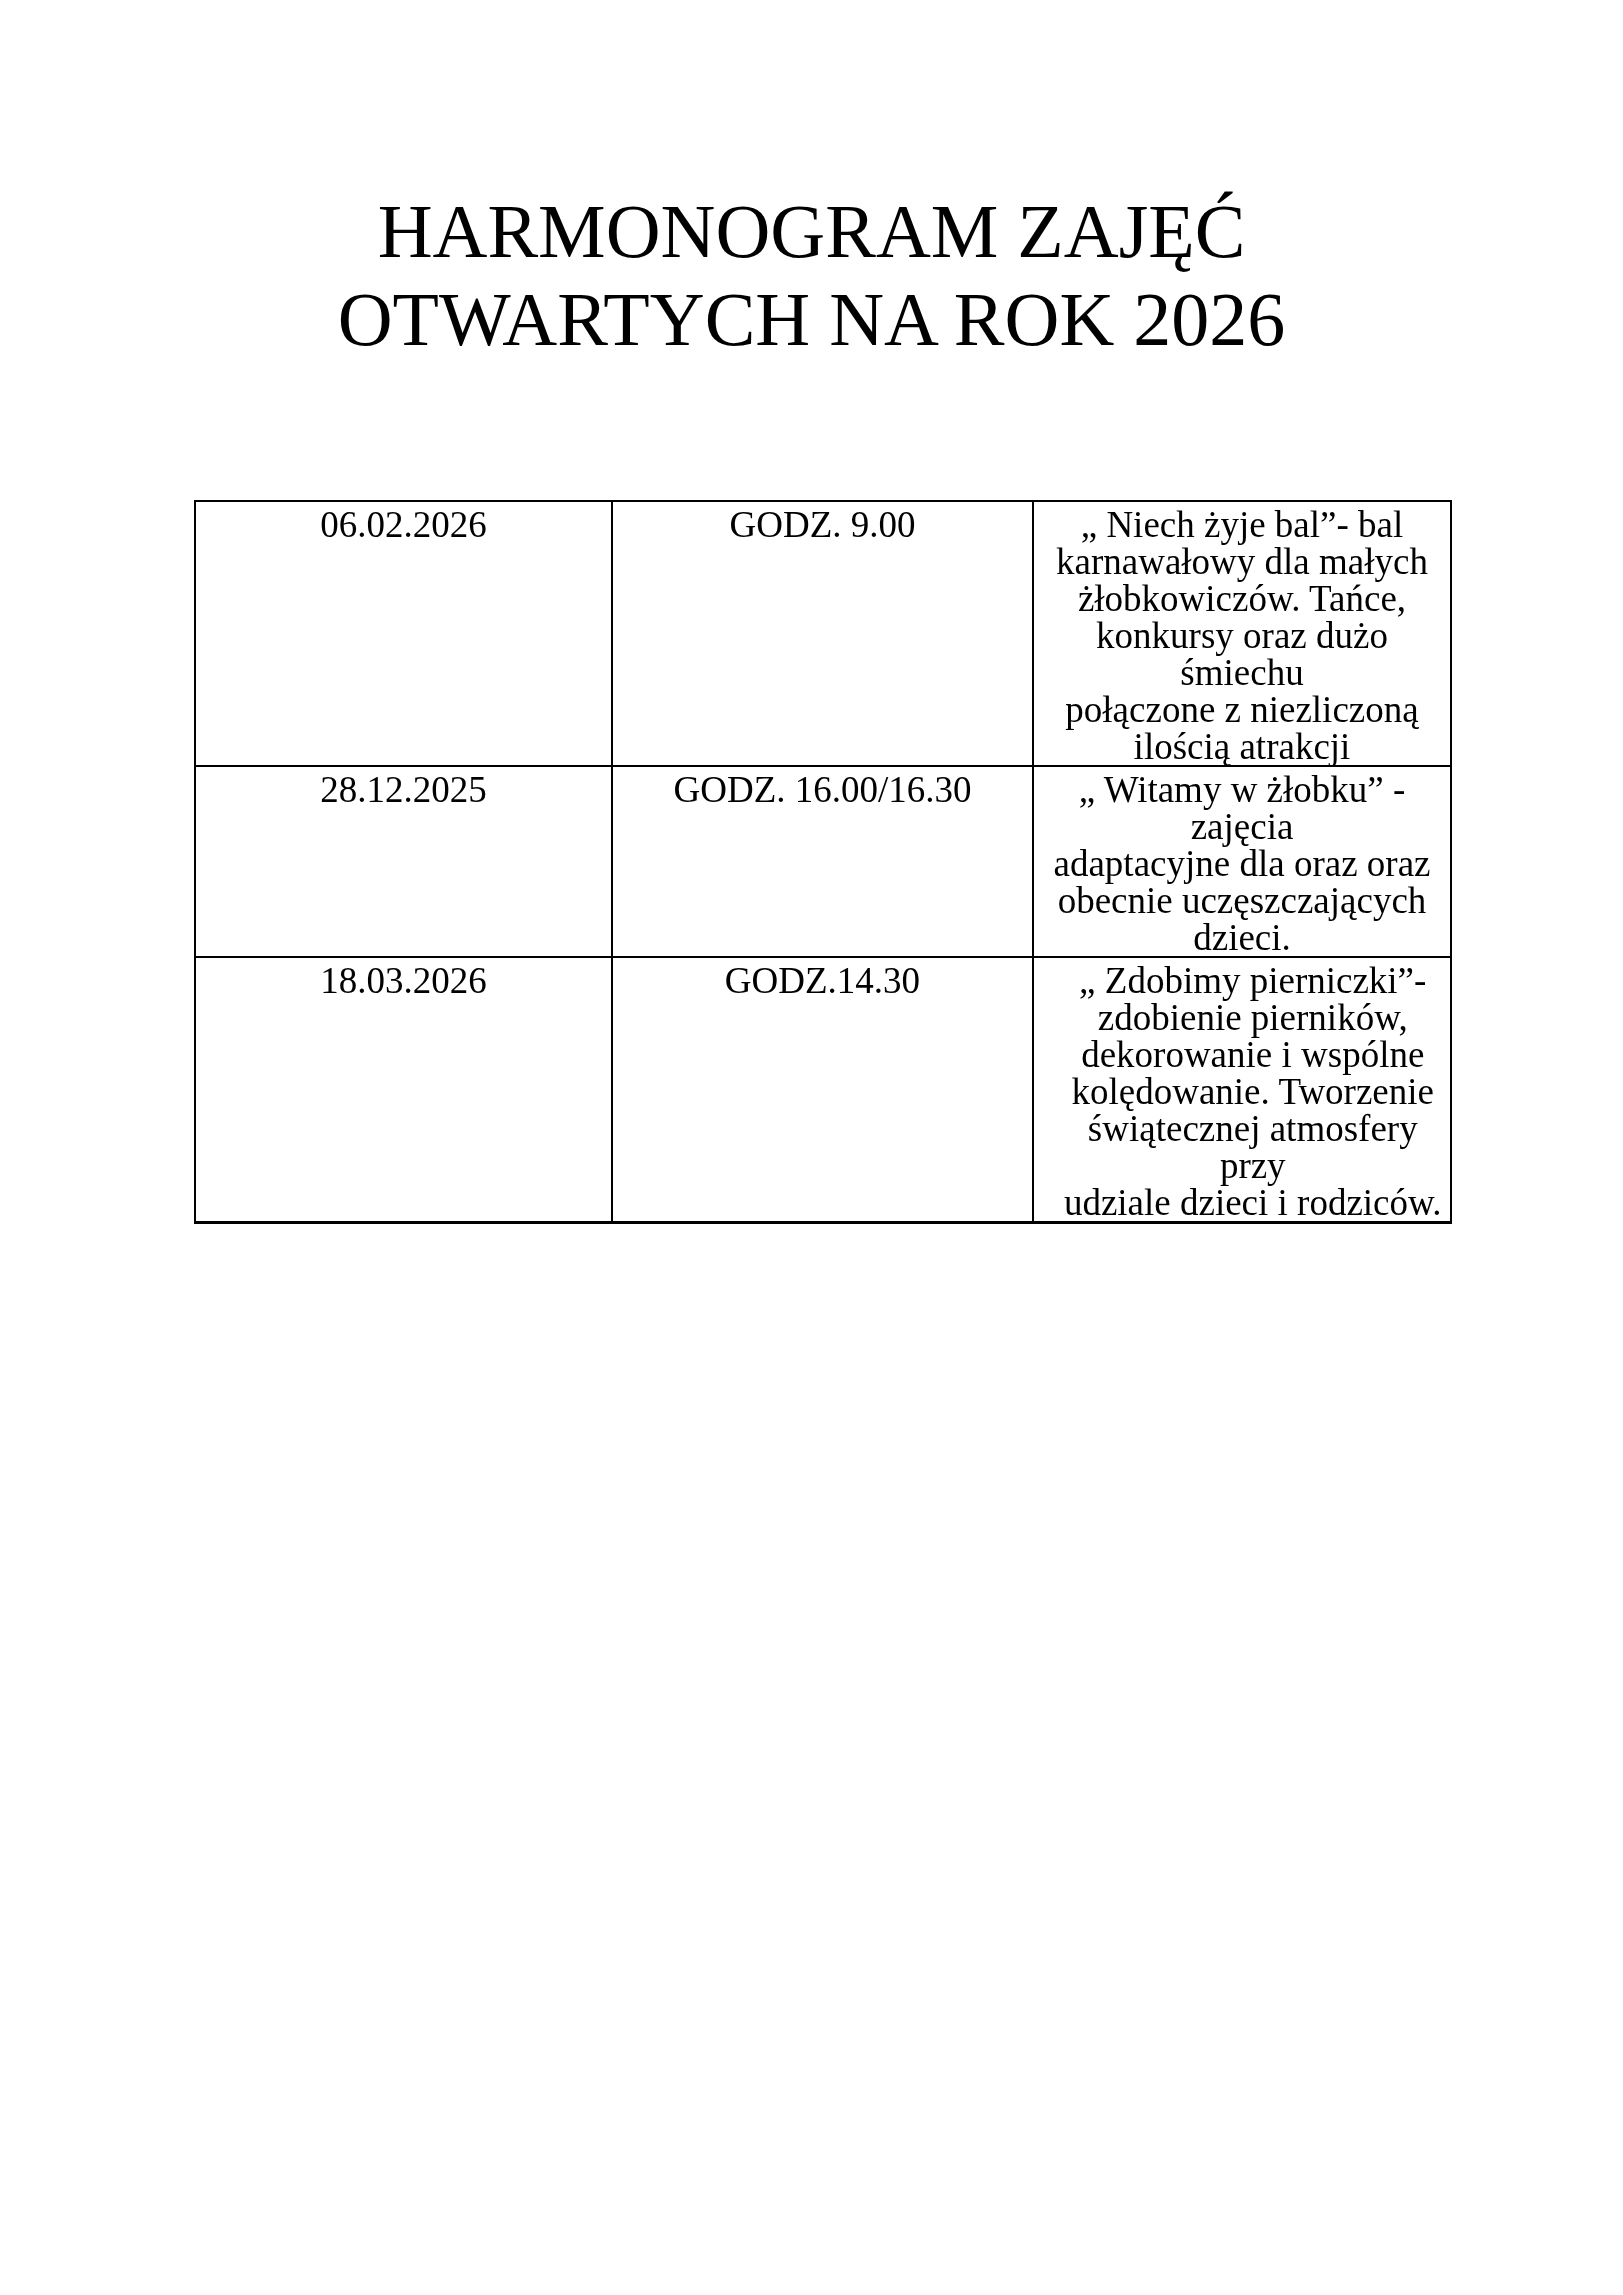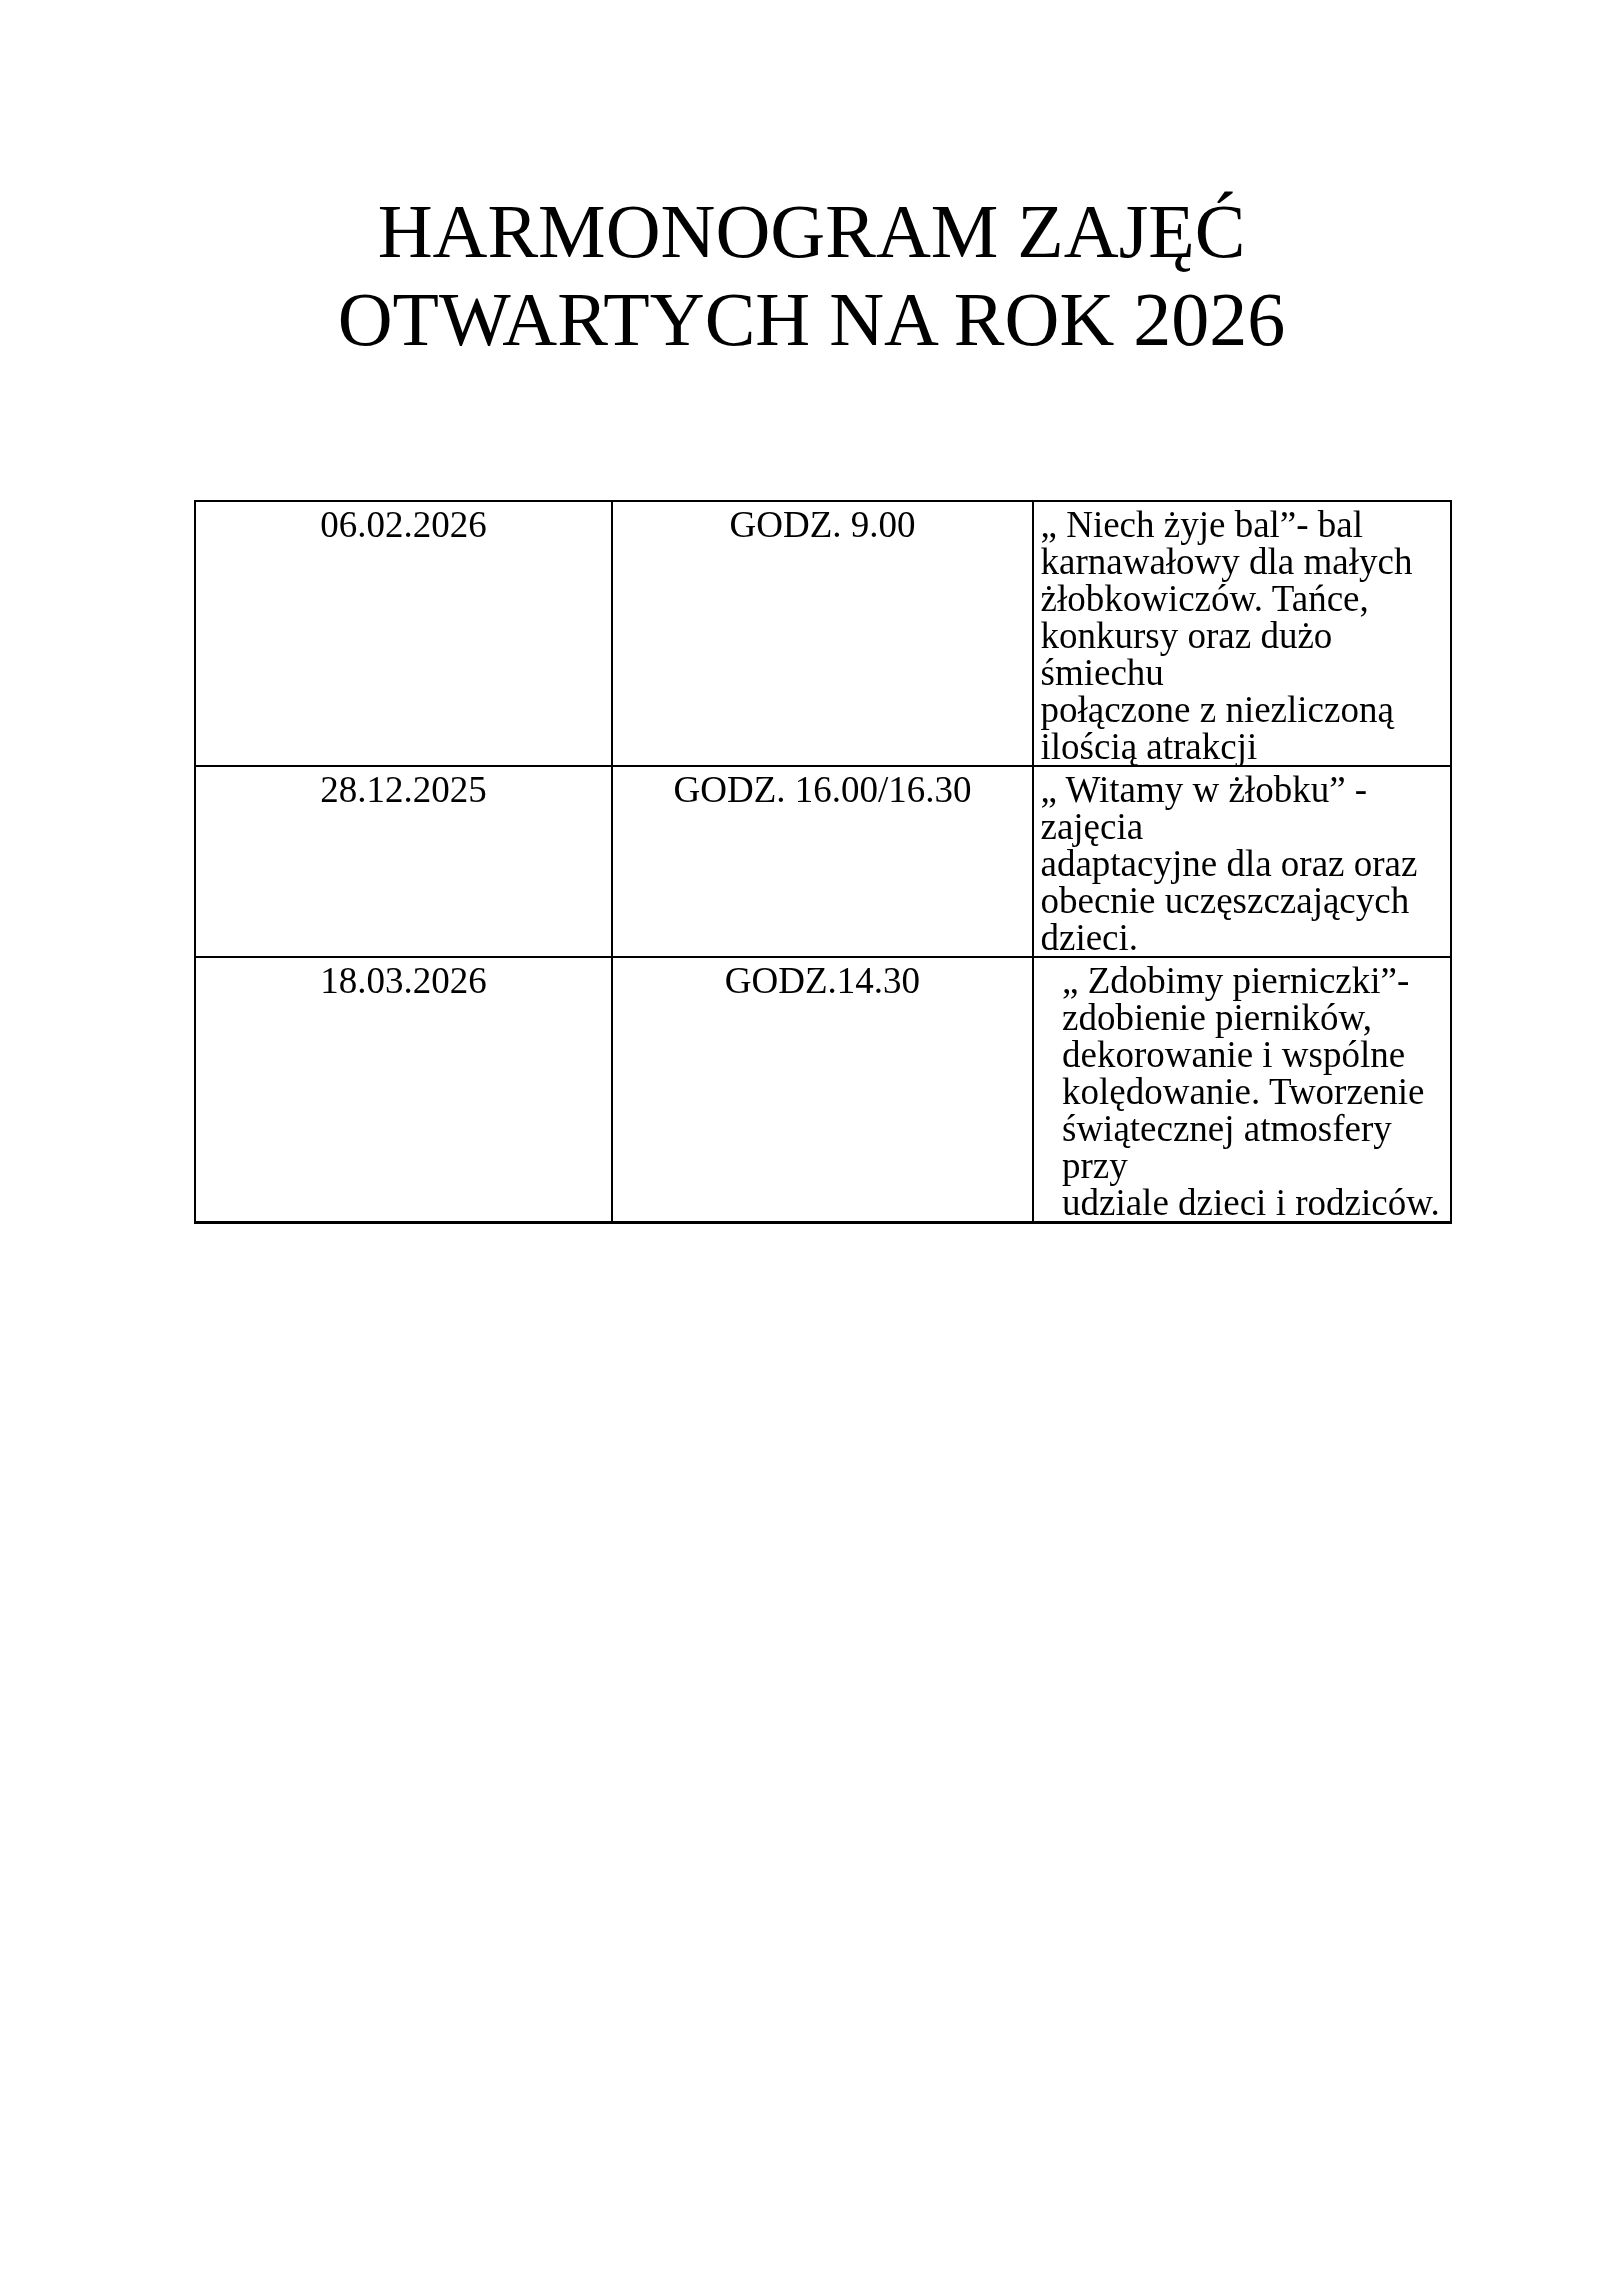--- a/index.html
+++ b/index.html
@@ -39,22 +39,22 @@
     border: 2px solid #000000;
     vertical-align: top;
     padding: 3.9px 6.5px 0 6.5px;
     font-size: 37px;
     line-height: 37px;
     overflow: hidden;
   }
   table.schedule tr:last-child td { border-bottom-width: 3.3px; }
   td.c-date  { text-align: center; border-radius: 7px; }
   td.c-time  { text-align: center; margin-left: 40px; }
-  td.c-desc  { white-space: pre-line; }
-  tr.desc-left td.c-desc { text-align: left; padding-left: 28px; }
+  td.c-desc  { text-align: center; white-space: pre-line; }
+  tr.desc-left td.c-desc { text-align: center; padding-left: 28px; }
 </style>
 </head>
 <body>
 
 <div class="page">
 
   <div class="doc-title">HARMONOGRAM ZAJĘĆ
 OTWARTYCH NA ROK 2026</div>
 
   <table class="schedule">

